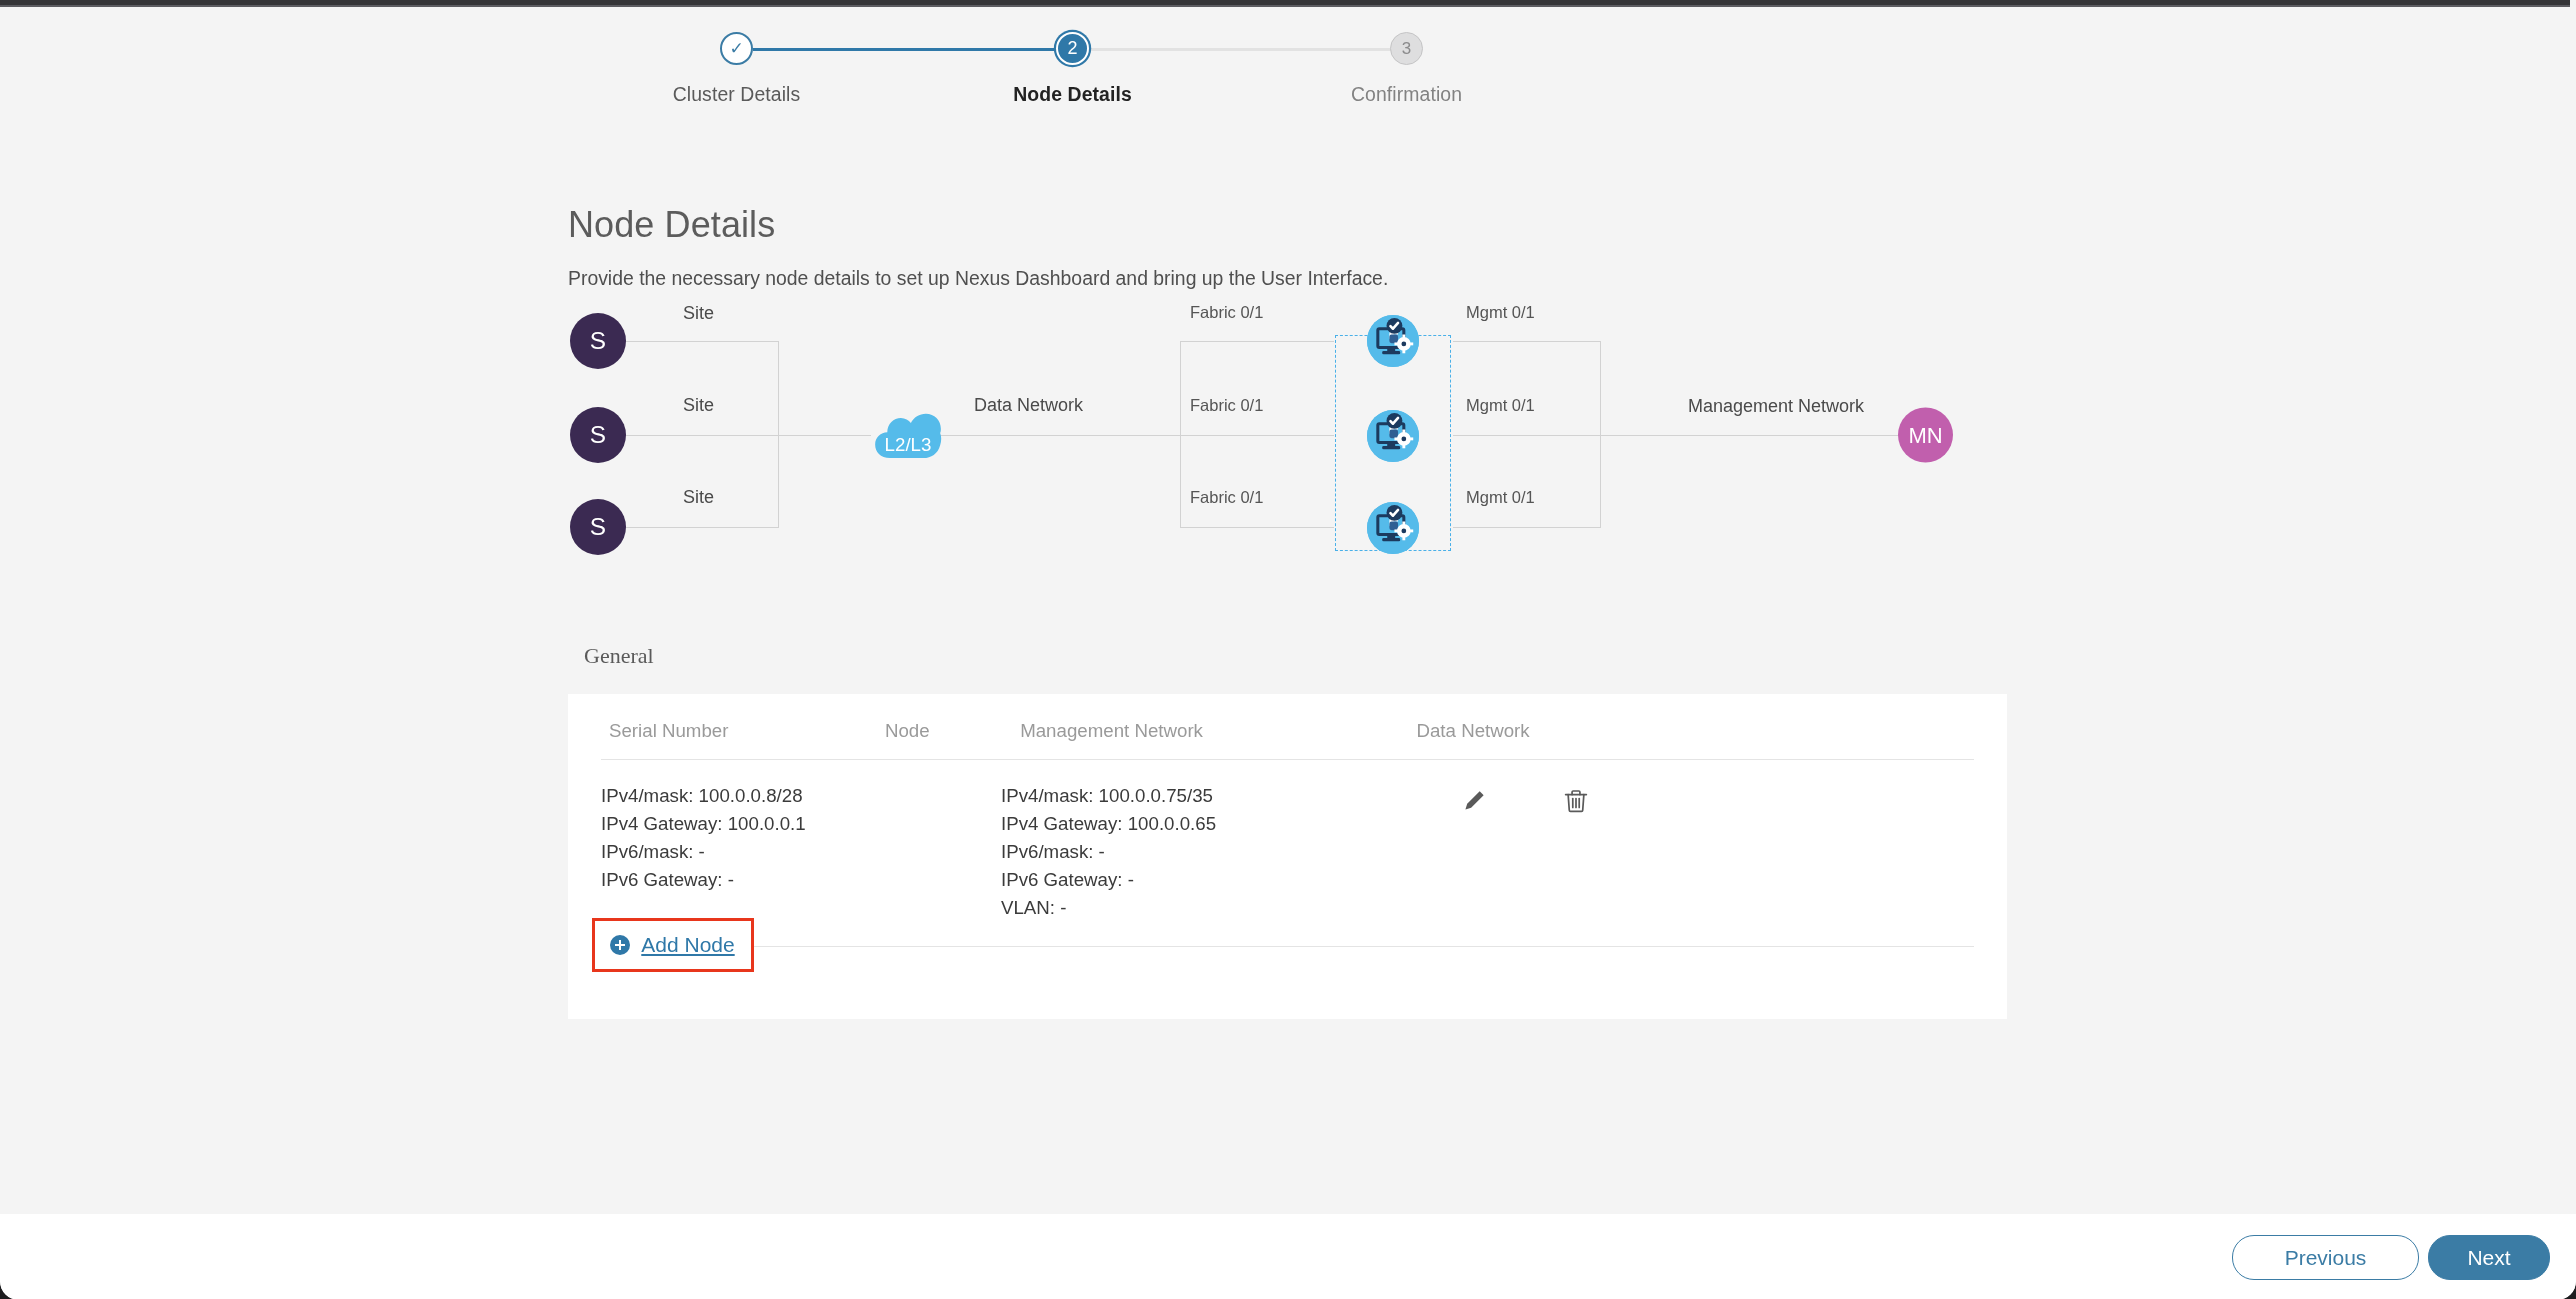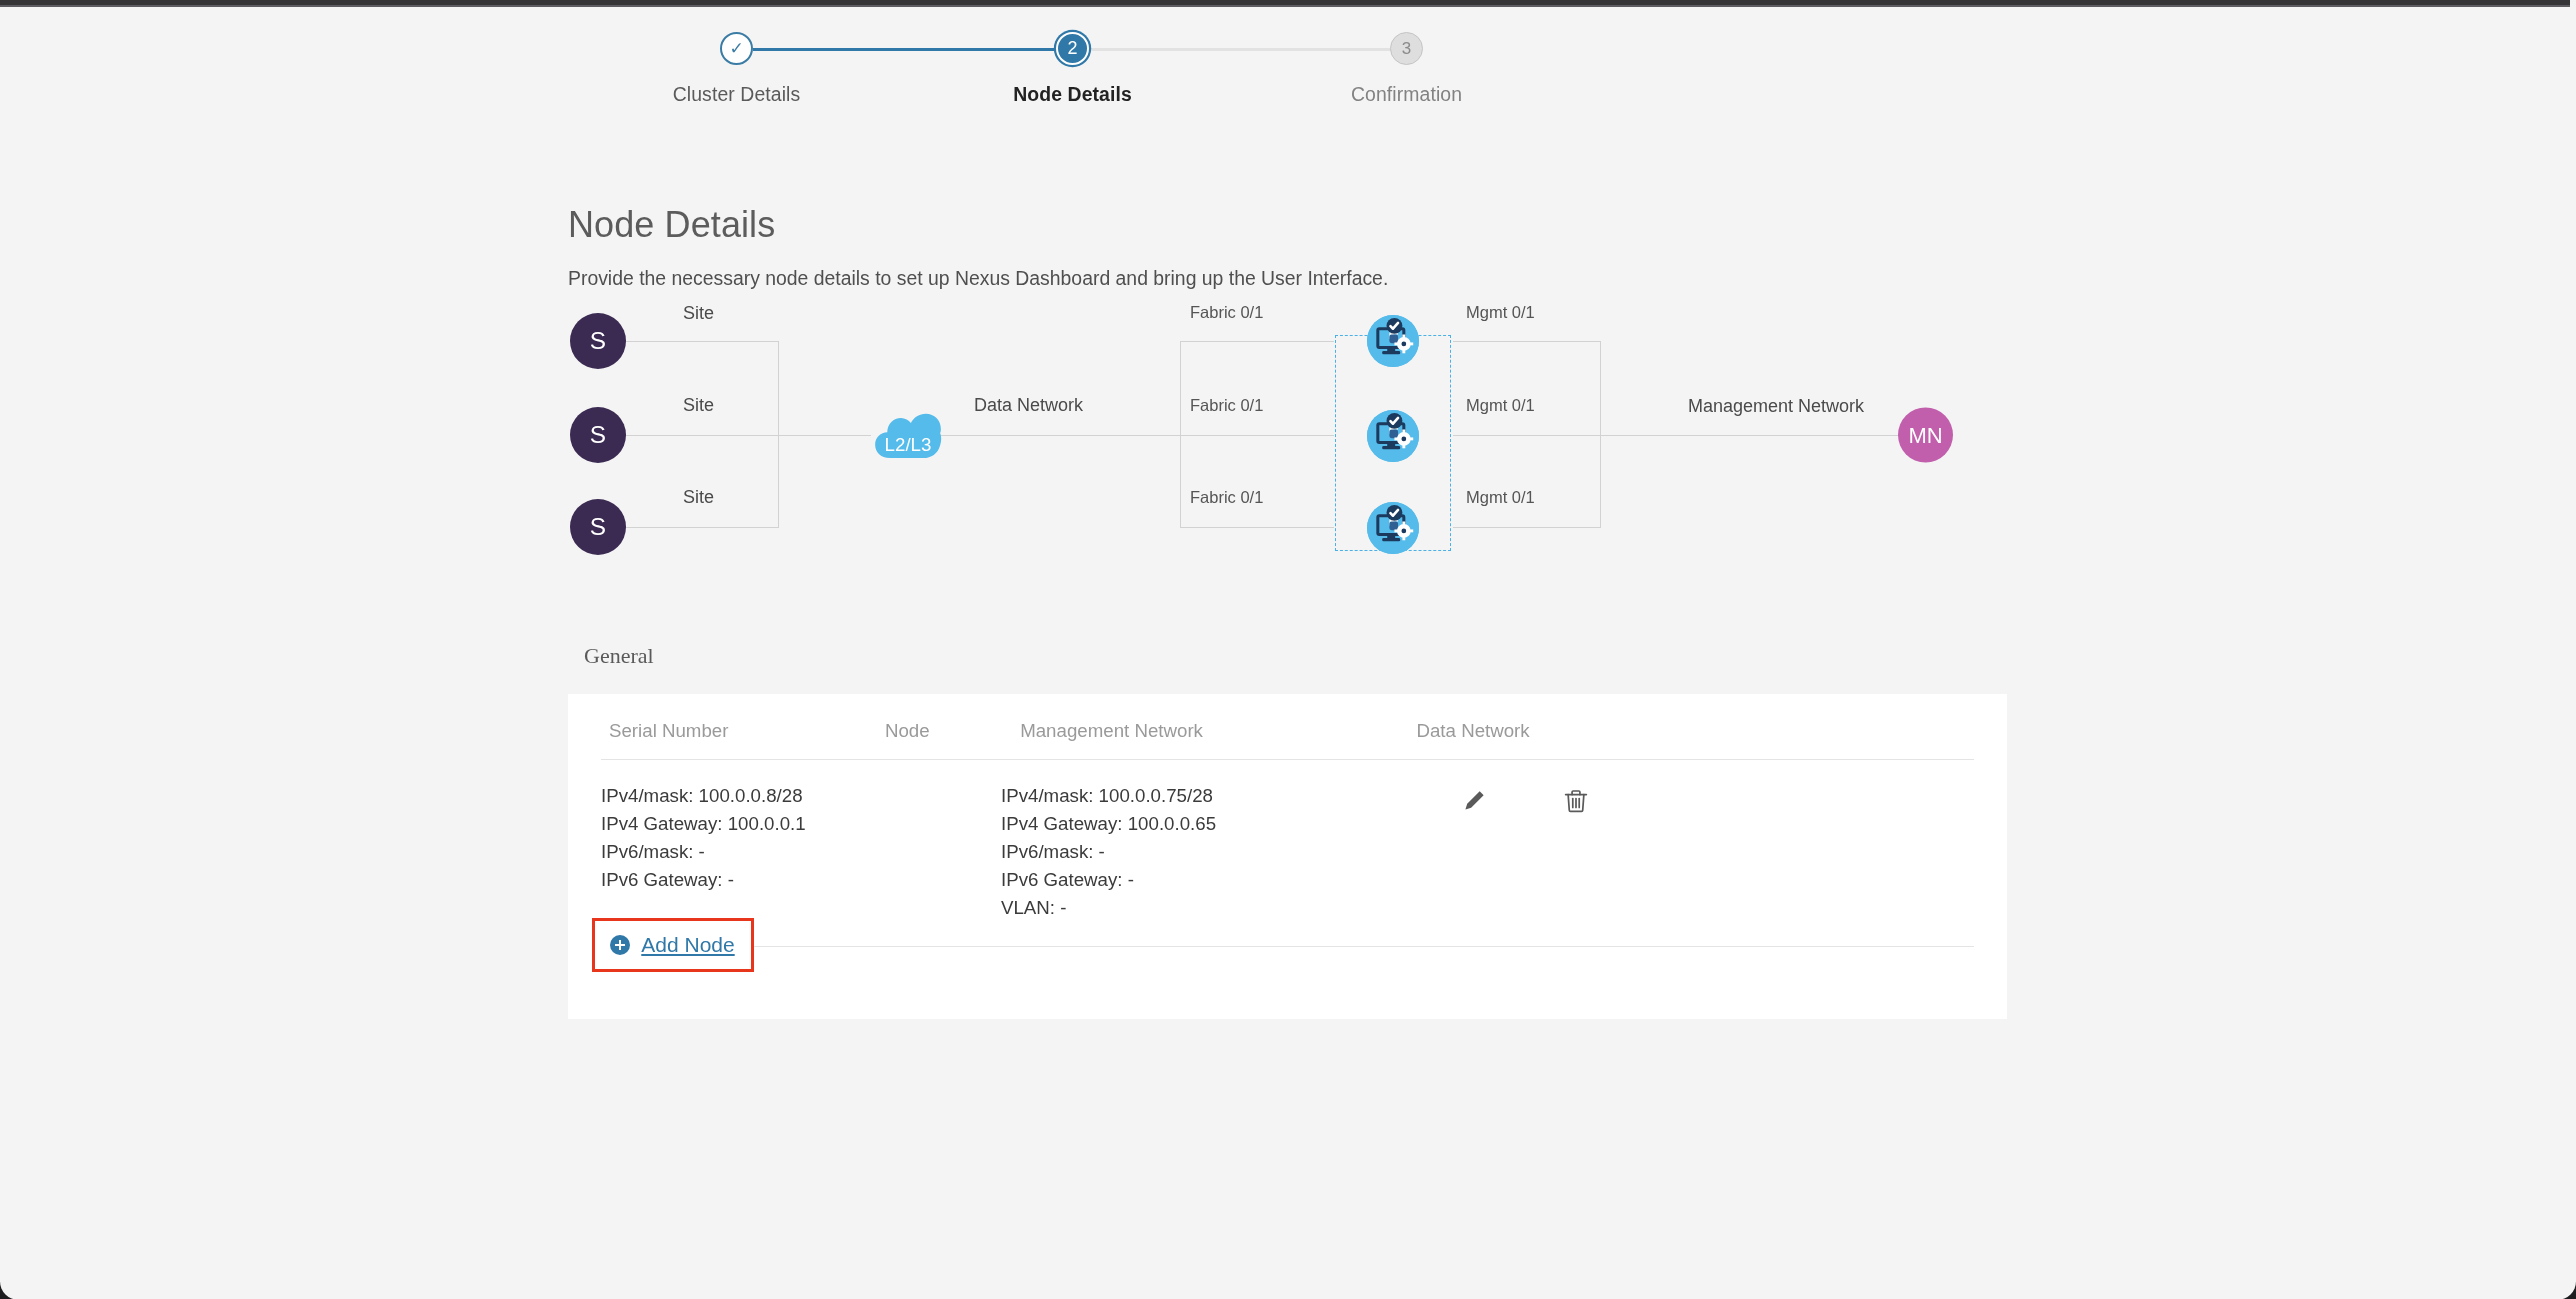--- a/index.html
+++ b/index.html
@@ -486,21 +486,21 @@
       </div>
 
       <div class="td-row">
         <div class="td c-mgmt">
           <div>IPv4/mask: 100.0.0.8/28</div>
           <div>IPv4 Gateway: 100.0.0.1</div>
           <div>IPv6/mask: -</div>
           <div>IPv6 Gateway: -</div>
         </div>
         <div class="td c-data">
-          <div>IPv4/mask: 100.0.0.75/28</div>
+          <div>IPv4/mask: 100.0.0.75/35</div>
           <div>IPv4 Gateway: 100.0.0.65</div>
           <div>IPv6/mask: -</div>
           <div>IPv6 Gateway: -</div>
           <div>VLAN: -</div>
         </div>
         <div class="td c-act">
           <div class="row-actions">
             <div class="icon-btn" style="left:55px;">
               <svg width="30" height="30" viewBox="0 0 42 42" xmlns="http://www.w3.org/2000/svg">
                 <path d="M9 33 L11.5 25 L29 7.5 L34.5 13 L17 30.5 Z" fill="#5a5a5a"></path>
@@ -522,15 +522,19 @@
     </div>
 
     <div id="card-divider"></div>
 
     <div id="add-node">
       <span class="plus-icon"></span>
       <span class="label">Add Node</span>
     </div>
   </div>
 
+  <div id="footer">
+    <div class="btn" id="btn-prev">Previous</div>
+    <div class="btn" id="btn-next">Next</div>
+  </div>
 
 </div>
 
 
 </body></html>

